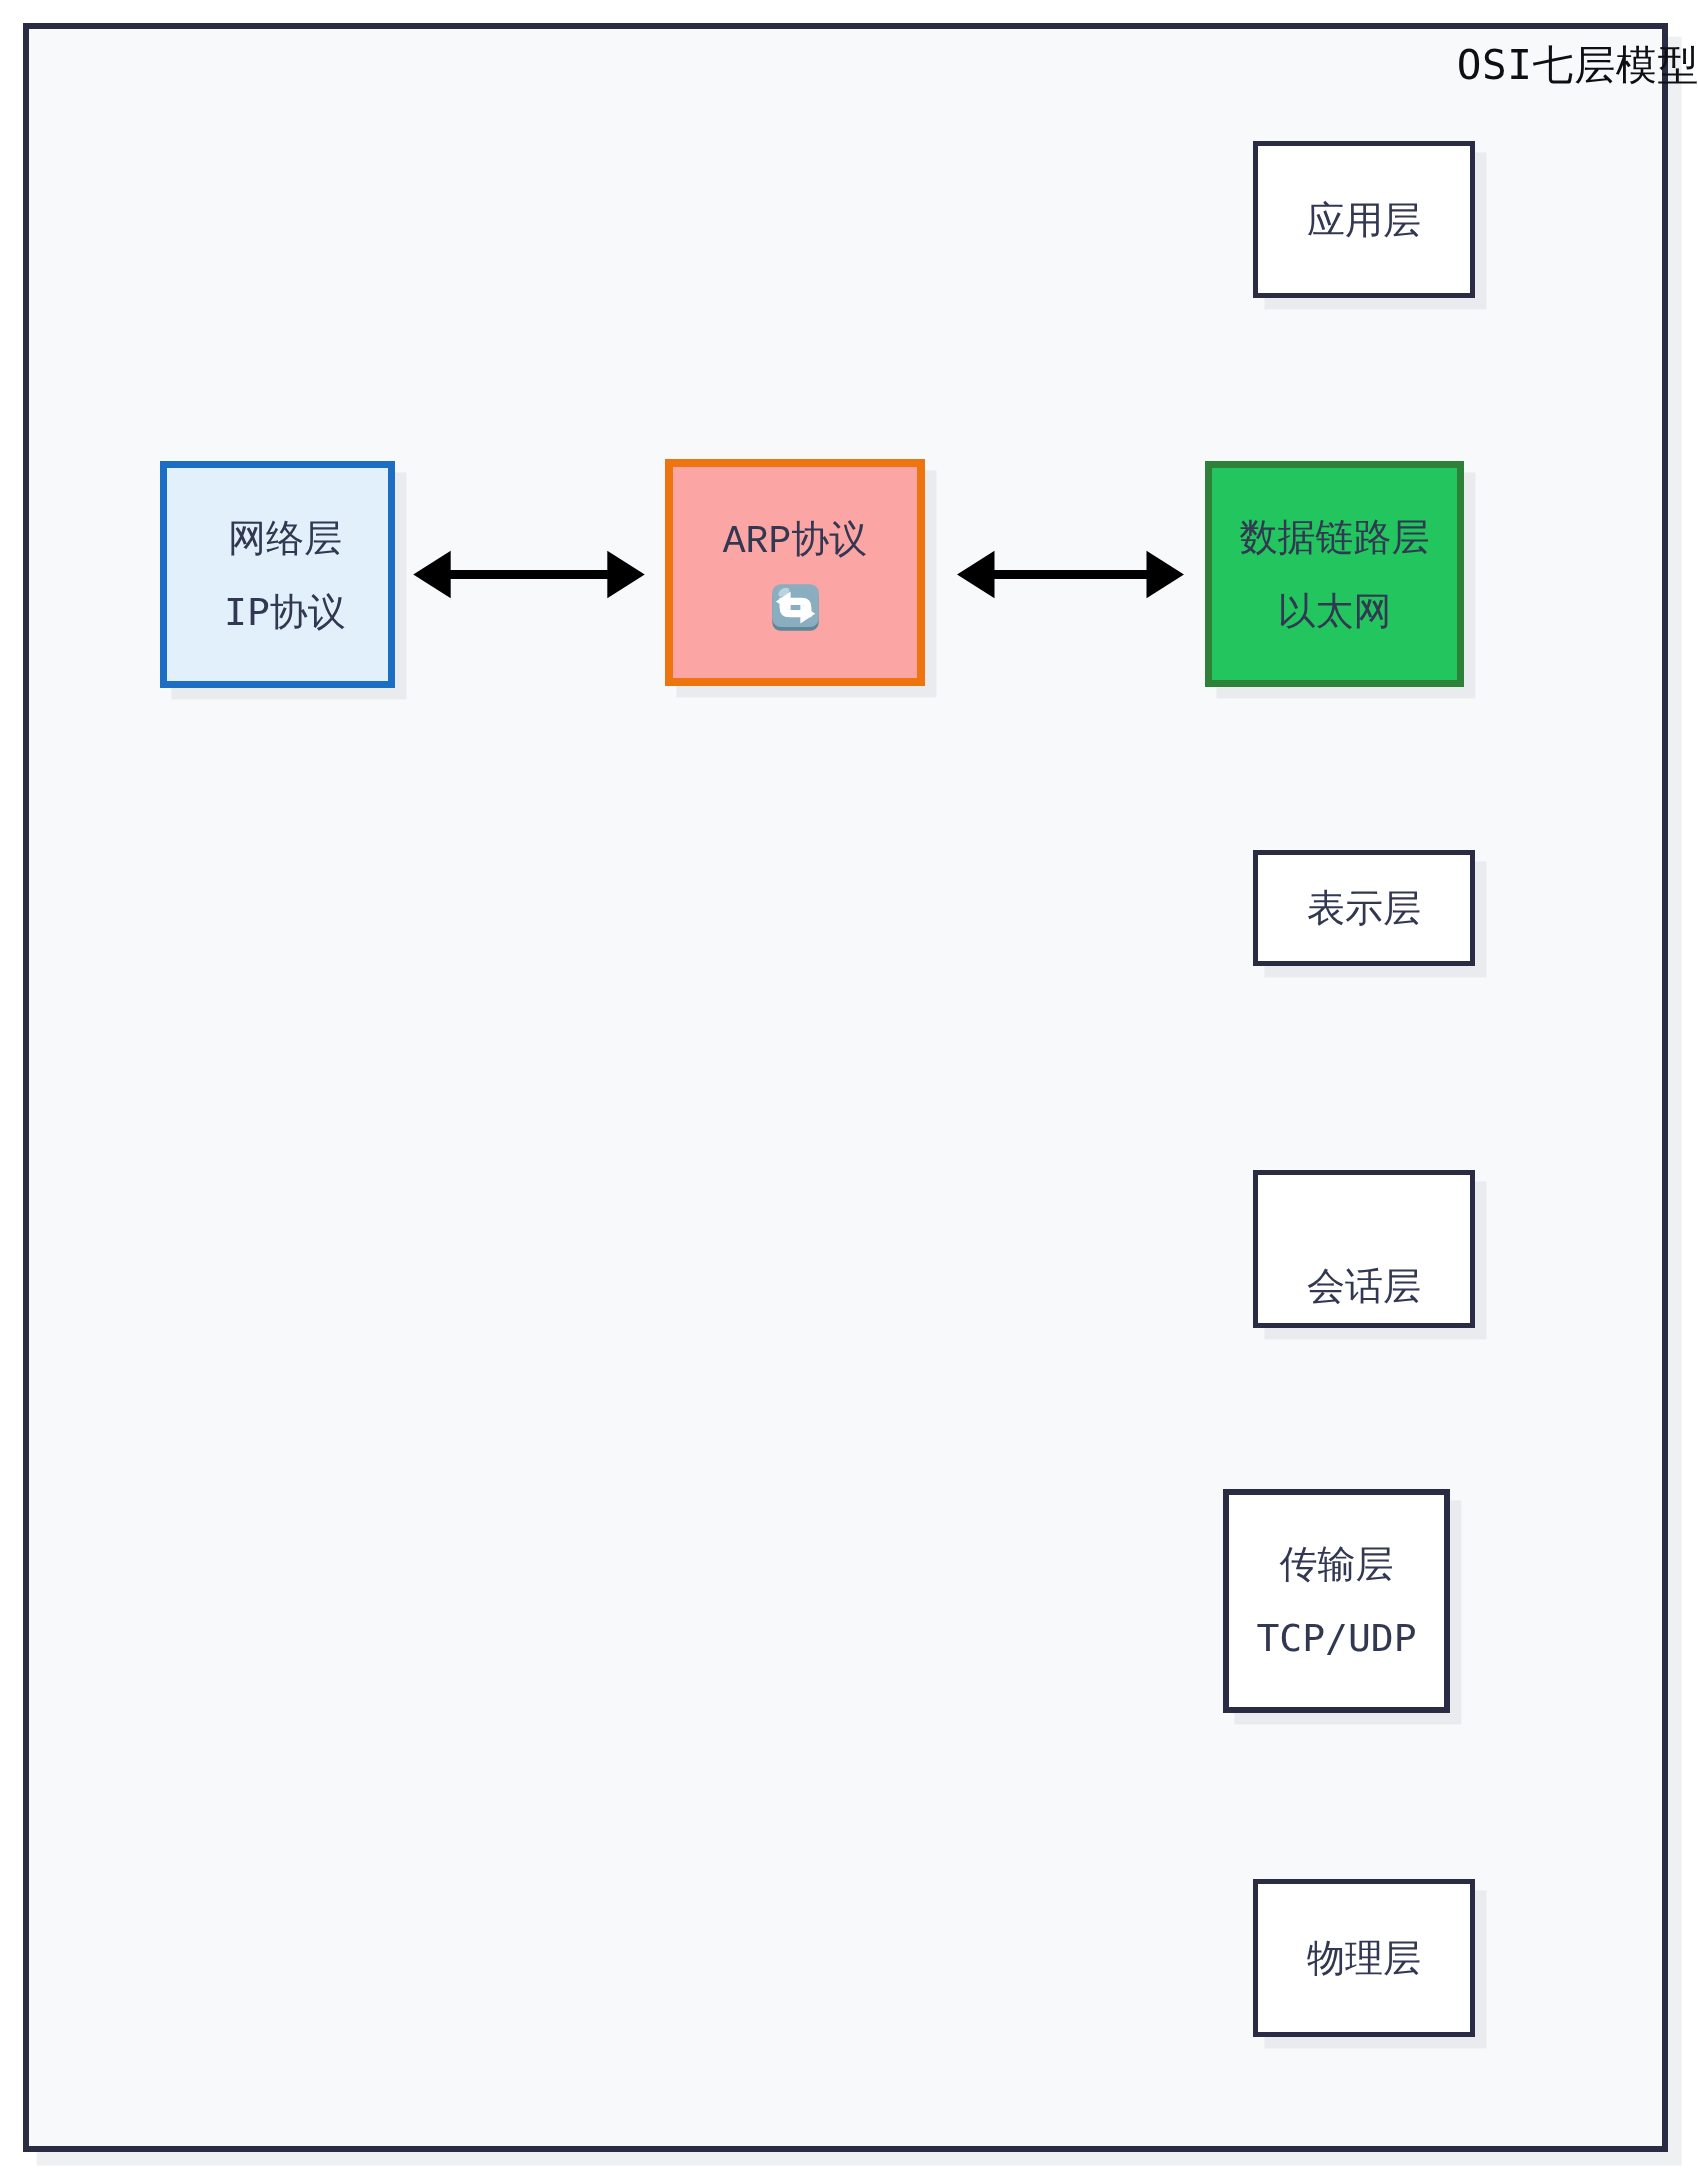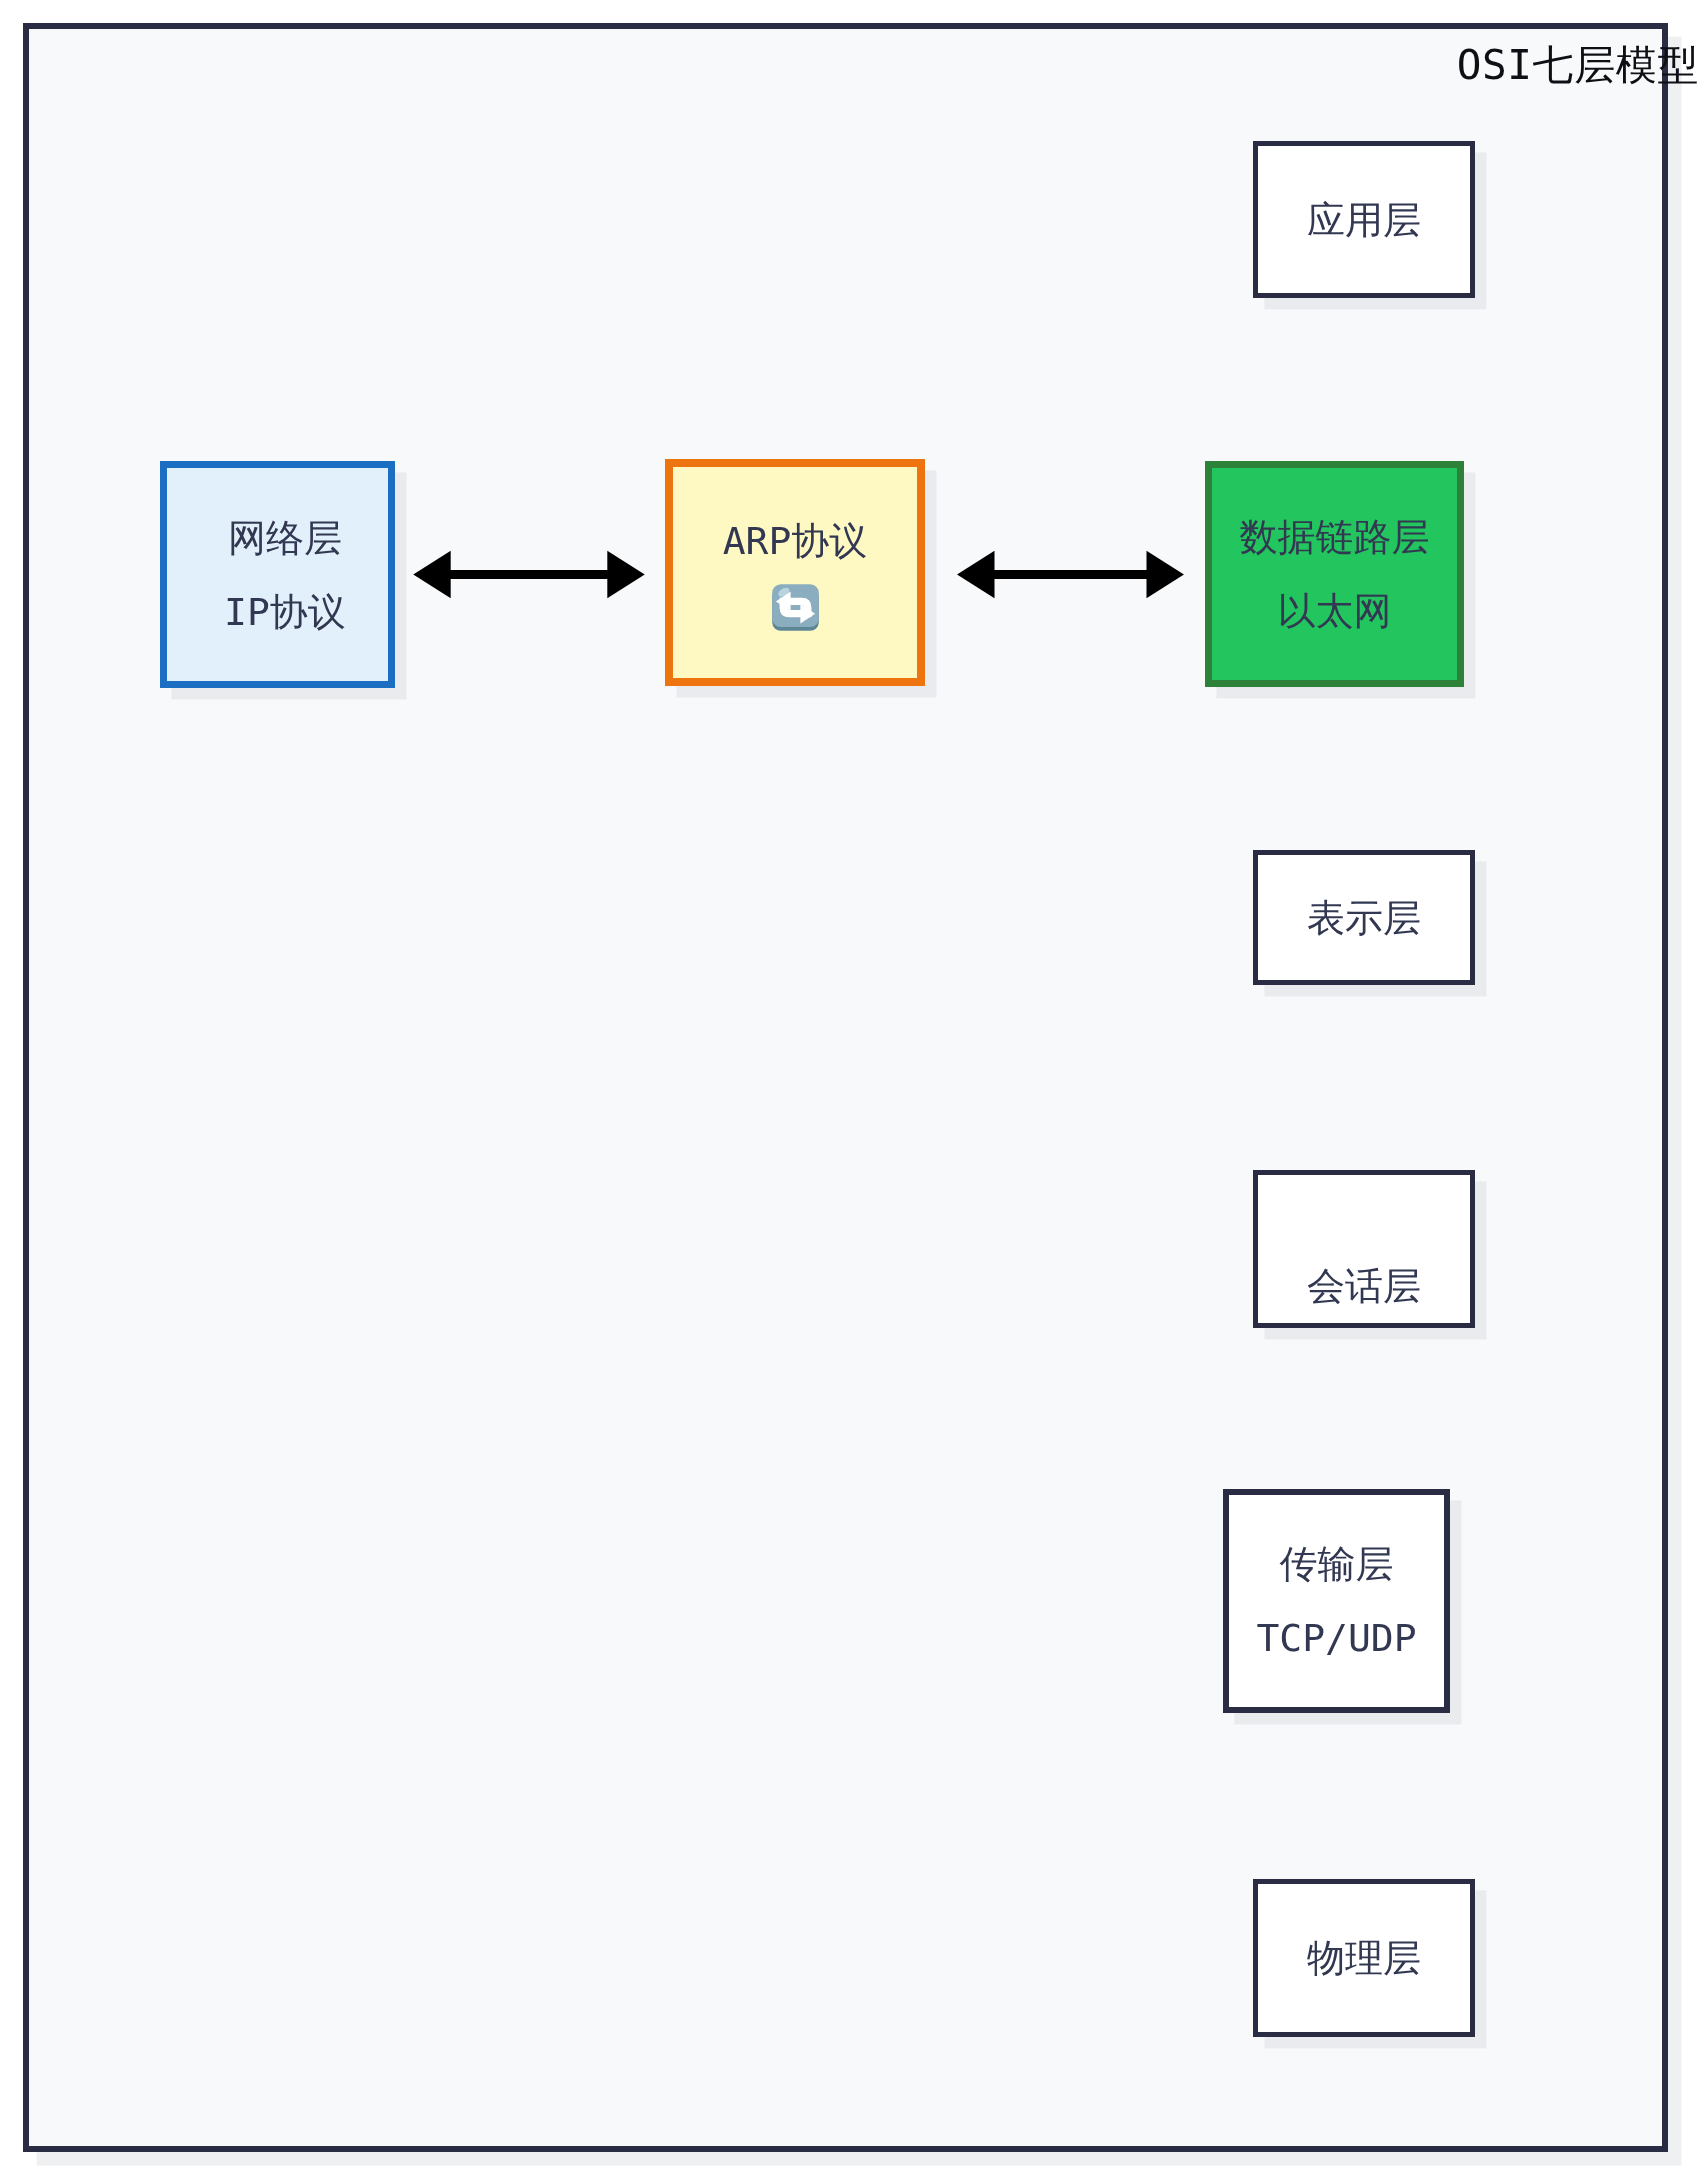--- a/index.html
+++ b/index.html
@@ -20,24 +20,24 @@
     position:absolute;box-sizing:border-box;display:flex;flex-direction:column;
     align-items:center;justify-content:center;text-align:center;
     background:#ffffff;border:5.7px solid #292c42;color:#333852;
     font-size:38px;line-height:74px;
     box-shadow:11.4px 11.4px 0 0 #e9ebee;
     margin-left:12px;
   }
   .box .lbl{white-space:nowrap;}
   #box-application{left:1241px;top:141px;width:222px;height:157px;}
   #box-network{left:148px;top:461px;width:235px;height:227px;border:7.4px solid #1b6ec2;background:#e2f0fb;padding-left:15px;}
-  #box-arp{left:653px;top:459px;width:260px;height:227px;border:8px solid #ee7410;background:#fef9c3;}
+  #box-arp{left:653px;top:459px;width:260px;height:227px;border:8px solid #ee7410;background:#fca5a5;font-family:Liberation Mono, monospace;}
   #box-arp .lbl{line-height:57px;}
   #box-datalink{left:1193px;top:461px;width:259px;height:226px;border:7.4px solid #2e8139;background:#22c55e;}
-  #box-presentation{left:1241px;top:850px;width:222px;height:135px;}
+  #box-presentation{left:1241px;top:850px;width:222px;height:116px;}
   #box-session{left:1241px;top:1170px;width:222px;height:158px;justify-content:flex-end;}
   #box-transport{left:1211px;top:1489px;width:227px;height:224px;border-width:6.8px;}
   #box-physical{left:1241px;top:1879px;width:222px;height:158px;}
   .arrow{position:absolute;}
   #arrow-left{left:413px;top:545px;}
   #arrow-right{left:957px;top:545px;}
   .cycle-icon{margin-top:13.6px;display:block;}
 </style>
 </head>
 <body>

